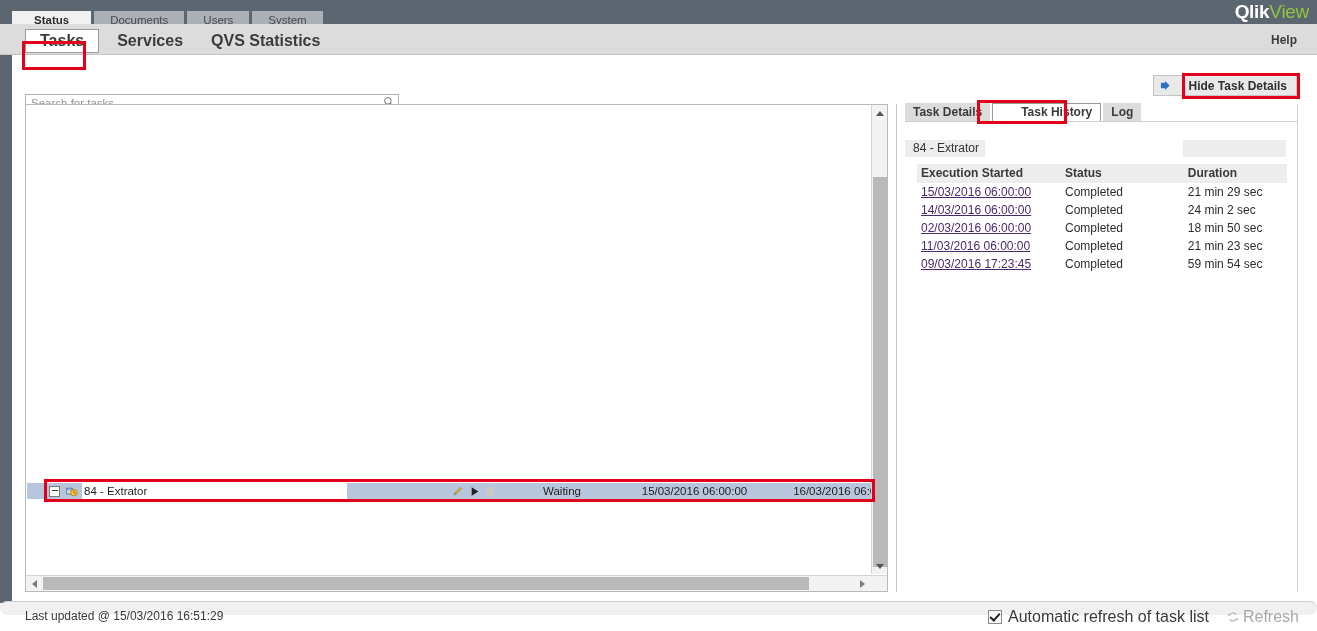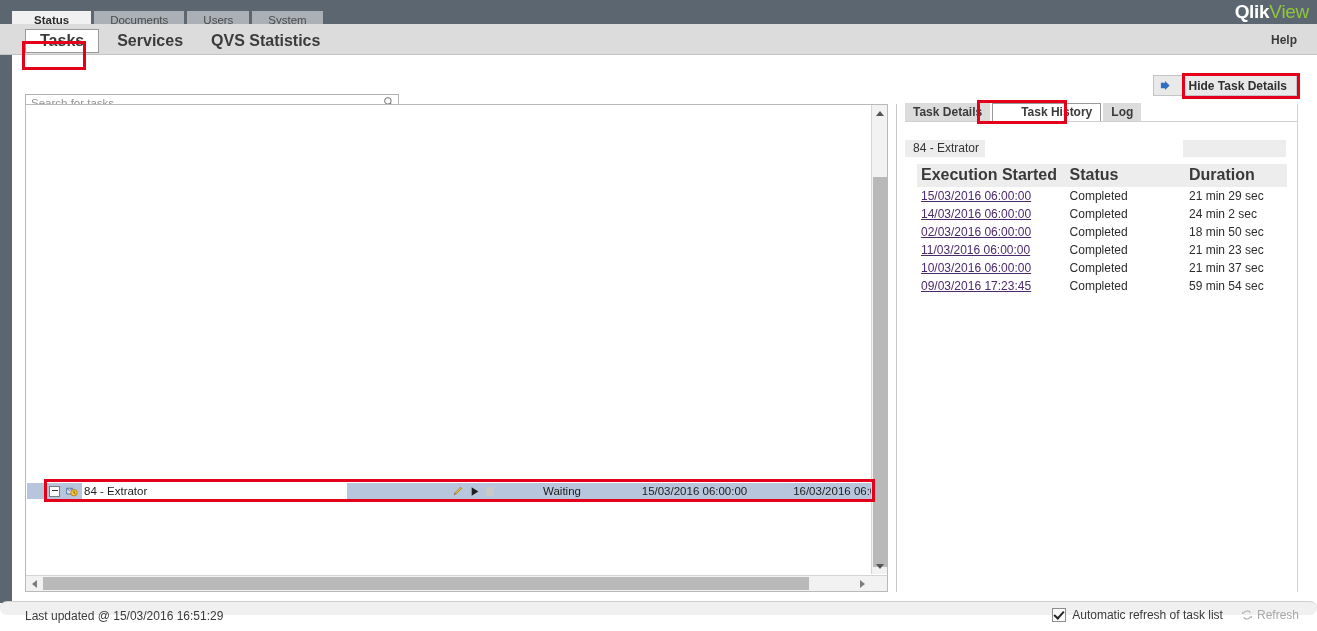--- a/index.html
+++ b/index.html
@@ -372,21 +372,21 @@
     left: 12px; top: 42px;
     width: 370px;
     border-collapse: collapse;
     font-size: 12px;
   }
   .hist-table th {
     background: #ededed;
     text-align: left;
     font-weight: bold;
     color: #3a3a3a;
-    font-size: 16px;
+    font-size: 12px;
     padding: 2px 4px 3px 4px;
     white-space: nowrap;
     margin-left: 16px;
   }
   .hist-table td {
     padding: 2px 4px;
     color: #2c2c2c;
     white-space: nowrap;
     font-size: 12px;
   }
@@ -428,21 +428,21 @@
     font-size: 12px;
     color: #3a3a3a;
     white-space: nowrap;
   }
   .refresh-group {
     position: absolute;
     right: 18px; top: 6px;
     display: flex;
     align-items: center;
     gap: 6px;
-    font-size: 12px;
+    font-size: 16px;
     color: #3a3a3a;
   }
   .chk {
     width: 12px; height: 12px;
     border: 1px solid #8c8c8c;
     background: #fbfbfb;
     position: relative;
     flex: none;
     cursor: pointer;
   }
@@ -606,25 +606,20 @@
         <td><span class="hist-link">02/03/2016 06:00:00</span></td>
         <td>Completed</td>
         <td>18 min 50 sec</td>
       </tr>
       <tr>
         <td><span class="hist-link">11/03/2016 06:00:00</span></td>
         <td>Completed</td>
         <td>21 min 23 sec</td>
       </tr>
       <tr>
-        <td><span class="hist-link">10/03/2016 06:00:00</span></td>
-        <td>Completed</td>
-        <td>21 min 37 sec</td>
-      </tr>
-      <tr>
         <td><span class="hist-link">09/03/2016 17:23:45</span></td>
         <td>Completed</td>
         <td>59 min 54 sec</td>
       </tr>
     </tbody>
   </table>
 </div>
 
 <div class="bottombar">
   <div class="last-updated">Last updated @ 15/03/2016 16:51:29</div>

